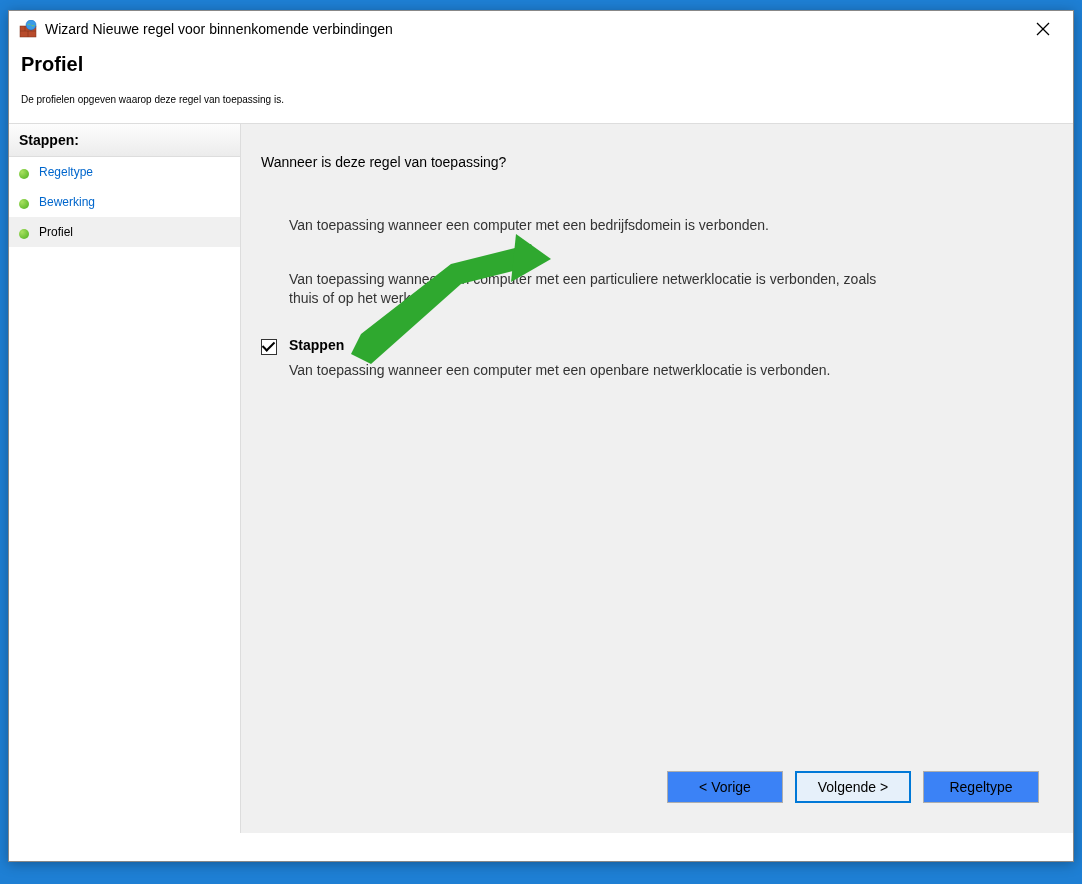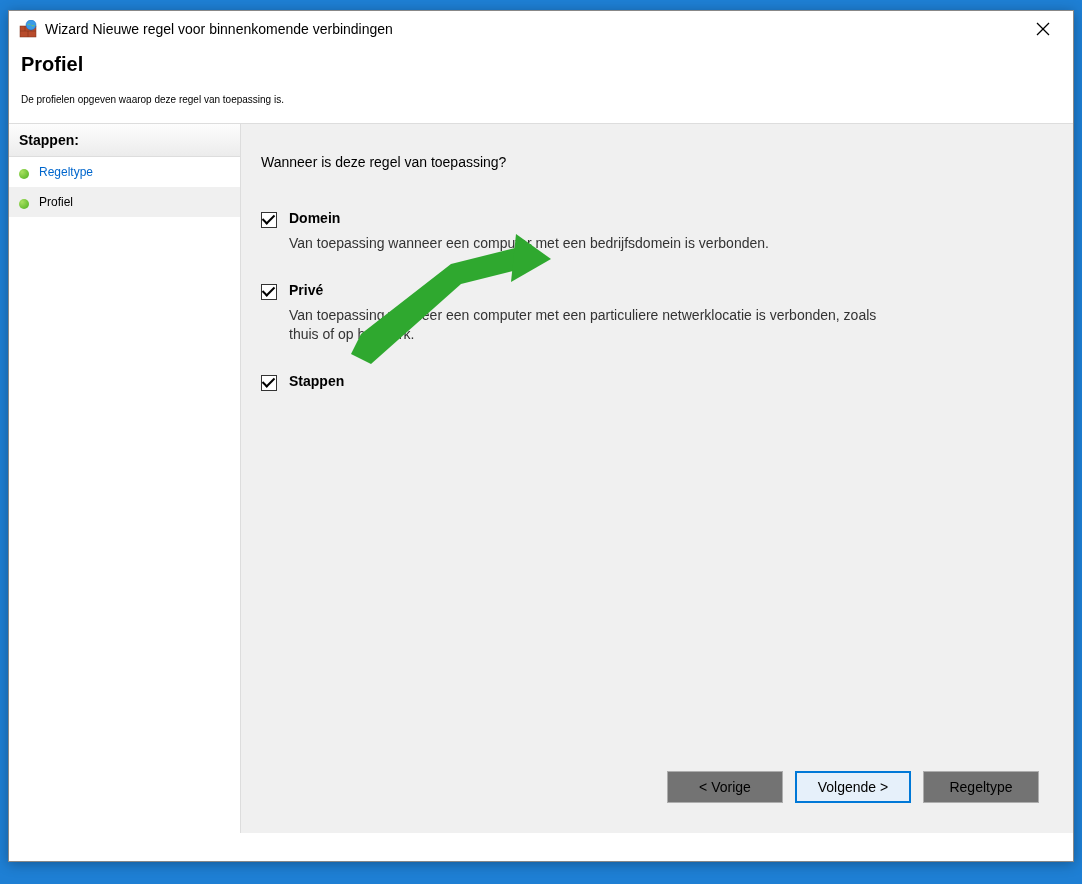--- a/index.html
+++ b/index.html
@@ -165,21 +165,21 @@
       margin-top: auto;
       display: flex;
       justify-content: flex-end;
       gap: 12px;
       padding-bottom: 10px;
       padding-right: 4px;
     }
     .btn {
       min-width: 116px;
       height: 32px;
-      background: #737373;
+      background: #3b82f6;
       border: 1px solid #adadad;
       font-size: 14px;
       cursor: pointer;
       display: flex;
       align-items: center;
       justify-content: center;
     }
     .btn.primary {
       background: #e6f0fa;
       border: 2px solid #0078d7;
@@ -223,50 +223,47 @@
   </div>
 
   <div class="body-area">
     <div class="sidebar">
       <div class="steps-header">Stappen:</div>
 
       <div class="step-item link">
         <span class="step-bullet"></span>
         <span>Regeltype</span>
       </div>
+      <div class="step-item link">
+        <span class="step-bullet"></span>
+        <span>Bewerking</span>
+      </div>
       <div class="step-item current">
         <span class="step-bullet"></span>
         <span>Profiel</span>
       </div>
     </div>
 
     <div class="content">
       <div class="content-question">Wanneer is deze regel van toepassing?</div>
 
       <div class="checkbox-group">
-        <div class="checkbox-row">
-          <div class="checkbox checked"></div>
-          <div class="checkbox-label">Domein</div>
-        </div>
         <div class="checkbox-desc">Van toepassing wanneer een computer met een bedrijfsdomein is verbonden.</div>
       </div>
 
       <div class="checkbox-group">
-        <div class="checkbox-row">
-          <div class="checkbox checked"></div>
-          <div class="checkbox-label">Privé</div>
-        </div>
         <div class="checkbox-desc">Van toepassing wanneer een computer met een particuliere netwerklocatie is verbonden, zoals thuis of op het werk.</div>
       </div>
 
       <div class="checkbox-group">
         <div class="checkbox-row">
           <div class="checkbox checked"></div>
           <div class="checkbox-label">Stappen</div>
         </div>
+        <div class="checkbox-desc">Van toepassing wanneer een computer met een openbare netwerklocatie is verbonden.</div>
       </div>
 
       <div class="button-row">
         <button class="btn">&lt; Vorige</button>
         <button class="btn primary">Volgende &gt;</button>
         <button class="btn">Regeltype</button>
       </div>
 
       <svg class="arrow-overlay" width="210" height="130">
         <defs>

